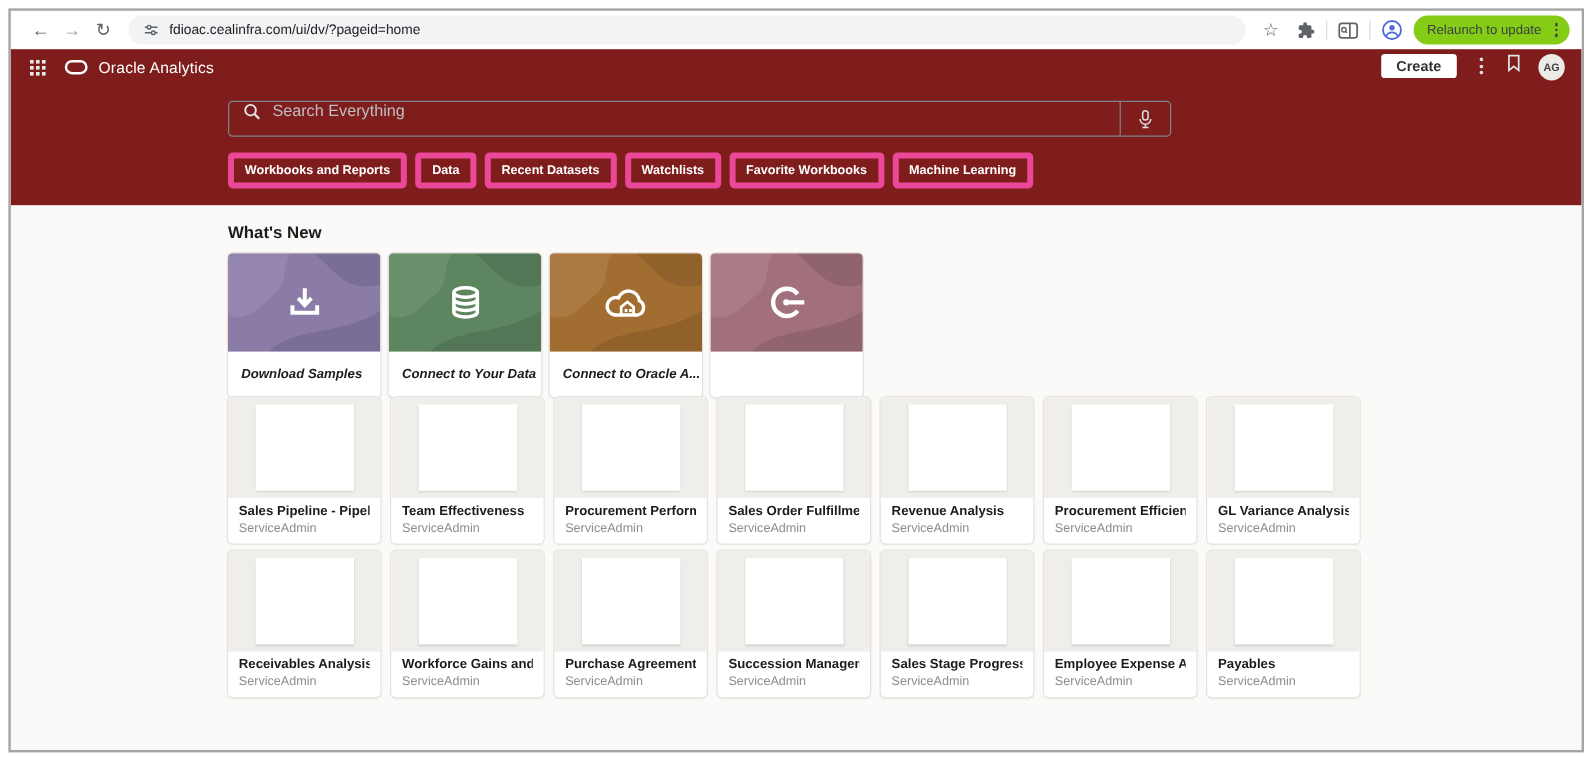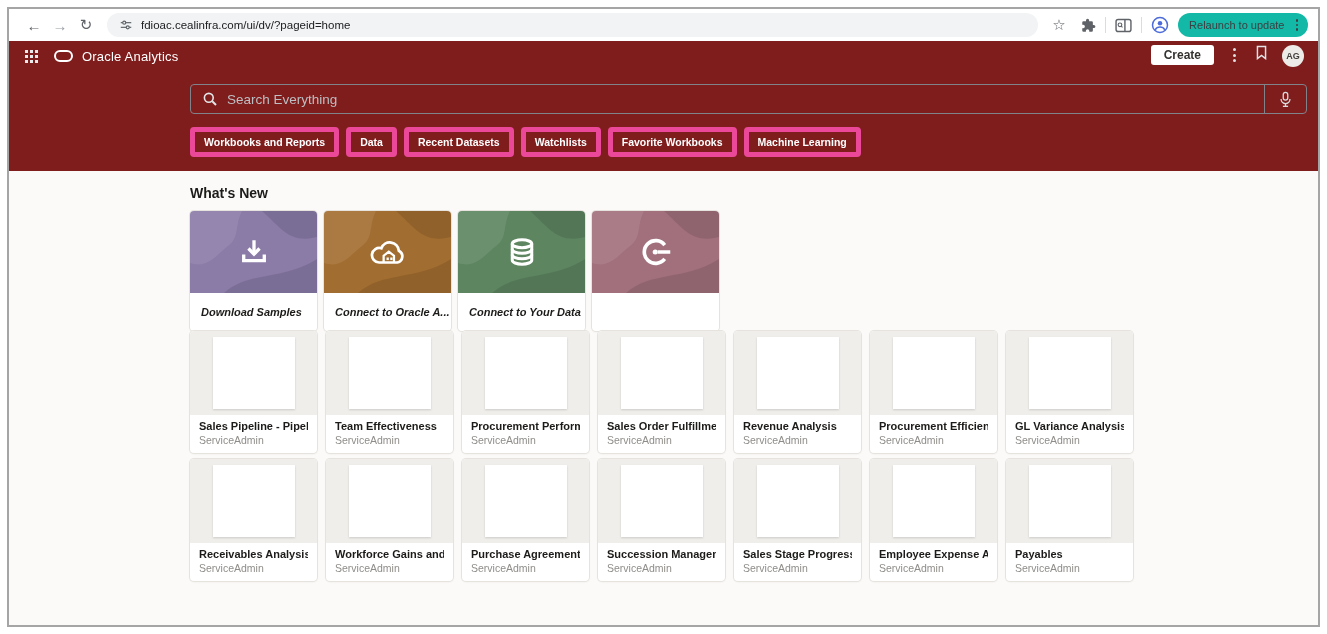--- a/index.html
+++ b/index.html
@@ -7,40 +7,40 @@
   .frame { position:absolute; left:7px; top:7px; width:1313px; height:620px; border:2px solid #a5a5a5; background:#fbfaf8; overflow:hidden; display:flex; flex-direction:column; }
 
   
   .browser-bar { height:32px; background:#ffffff; display:flex; align-items:center; padding:0 10px 0 12px; flex:0 0 auto; }
   .nav-ico { width:26px; height:26px; display:flex; align-items:center; justify-content:center; border-radius:50%; font-size:15px; color:#5f6368; }
   .nav-ico.dim { color:#9aa0a6; }
   .omnibox { flex:1 1 auto; height:24px; background:#f1f3f4; border-radius:13px; margin:0 8px; display:flex; align-items:center; padding:0 12px; gap:8px; min-width:0; }
   .omnibox .url { font-size:11.5px; color:#202124; white-space:nowrap; overflow:hidden; }
   .chrome-right { display:flex; align-items:center; gap:9px; flex:0 0 auto; }
   .vdiv { width:1px; height:16px; background:#dadce0; }
-  .relaunch-pill { background:#14b8a6; border-radius:12px; height:24px; display:flex; align-items:center; padding:0 4px 0 11px; gap:5px; }
+  .relaunch-pill { background:#84cc16; border-radius:12px; height:24px; display:flex; align-items:center; padding:0 4px 0 11px; gap:5px; }
   .relaunch-pill .txt { font-size:11px; color:#3c4043; white-space:nowrap; }
   .kebab-dots { display:flex; flex-direction:column; gap:2px; padding:4px 6px; }
   .kebab-dots i { width:2.5px; height:2.5px; border-radius:50%; background:#3c4043; }
 
   
   .dark-head { background:#7f1d1d; flex:0 0 auto; }
   .appbar { height:30px; display:flex; align-items:center; padding:0 14px 0 16px; }
   .appbar .waffle { display:grid; grid-template-columns:repeat(3,3px); grid-gap:2px; margin-right:16px; cursor:pointer; }
   .appbar .waffle i { width:3px; height:3px; background:#e9eaeb; }
   .o-logo { width:19px; height:12px; border:2.4px solid #fff; border-radius:7px; margin-right:9px; }
   .brand { color:#fff; font-size:13px; letter-spacing:.2px; }
   .appbar-right { margin-left:auto; display:flex; align-items:flex-start; gap:14px;padding-left:40px; }
   .create-btn { background:#fff; color:#33322f; font-size:12px; font-weight:bold; padding:3px 13px; border:none; border-radius:3px; cursor:pointer; }
   .white-kebab { display:flex; flex-direction:column; gap:2.6px; padding:3px 5px; cursor:pointer; }
   .white-kebab i { width:3px; height:3px; border-radius:50%; background:#dfe0e2; }
   .avatar { width:22px; height:22px; border-radius:50%; background:#ecebe8; color:#42403c; font-size:9px; font-weight:bold; display:flex; align-items:center; justify-content:center; cursor:pointer; }
 
   .search-zone { padding:13px 0 14px 181px; }
-  .search-box { width:1117px; height:30px; border:1px solid #80848a; border-radius:4px; display:flex; align-items:center; padding:0 0 0 11px; }
+  .search-box { width:786px; height:30px; border:1px solid #80848a; border-radius:4px; display:flex; align-items:flex-start; padding:0 0 0 11px; }
   .search-box input { flex:1; background:transparent; border:none; outline:none; color:#e8e9ea; font-size:13.5px; margin-left:9px; font-family:"Liberation Sans", sans-serif; }
   .search-box input::placeholder { color:#bcbfc3; opacity:1; }
   .mic-wrap { border-left:1px solid #80848a; align-self:stretch; width:42px; display:flex; align-items:center; justify-content:center; cursor:pointer; }
   .chips { display:flex; gap:7px; margin-top:13px; }
   .chip { border:5px solid #ec4899; border-radius:4px; color:#fff; font-size:10.5px; font-weight:bold; padding:4px 9px; white-space:nowrap; cursor:pointer; }
 
   
   .main { flex:1; padding:14px 0 0 181px; overflow:hidden; }
   .sec-title { font-size:14px; font-weight:bold; color:#1c1b19; }
   .wn-cards { display:flex; gap:7px; margin-top:10px; }
@@ -183,58 +183,58 @@
               <line x1="12" y1="4.5" x2="12" y2="13"></line>
               <path d="M8.5 9.8 12 13.4 15.5 9.8"></path>
               <path d="M5.5 13.5v4h13v-4"></path>
             </svg>
           </div>
         </div>
         <div class="wn-label">Download Samples</div>
       </div>
 
       <div class="wn-card">
+        <div class="wn-banner" style="background-color: rgb(93, 133, 96);">
+          <svg class="patches" viewBox="0 0 127 82" preserveAspectRatio="none">
+            <path d="M0,0 L52,0 C44,16 50,26 38,35 C26,44 18,58 0,52 Z" fill="rgba(255,255,255,0.09)"></path>
+            <path d="M72,0 L127,0 L127,26 C100,33 92,18 72,0 Z" fill="rgba(0,0,0,0.10)"></path>
+            <path d="M34,82 C58,60 92,70 127,48 L127,82 Z" fill="rgba(0,0,0,0.10)"></path>
+          </svg>
+          <div class="ico">
+            <svg width="36" height="38" viewBox="0 0 24 24" fill="none" stroke="#fff" stroke-width="2">
+              <ellipse cx="12" cy="6.5" rx="6.5" ry="2.6"></ellipse>
+              <path d="M5.5 6.5v11c0 1.45 2.9 2.6 6.5 2.6s6.5-1.15 6.5-2.6v-11"></path>
+              <path d="M5.5 10.2c0 1.45 2.9 2.6 6.5 2.6s6.5-1.15 6.5-2.6"></path>
+              <path d="M5.5 13.9c0 1.45 2.9 2.6 6.5 2.6s6.5-1.15 6.5-2.6"></path>
+            </svg>
+          </div>
+        </div>
+        <div class="wn-label">Connect to Your Data</div>
+      </div>
+
+      <div class="wn-card">
         <div class="wn-banner" style="background-color: rgb(162, 109, 48);">
           <svg class="patches" viewBox="0 0 127 82" preserveAspectRatio="none">
             <path d="M0,0 L52,0 C44,16 50,26 38,35 C26,44 18,58 0,52 Z" fill="rgba(255,255,255,0.09)"></path>
             <path d="M72,0 L127,0 L127,26 C100,33 92,18 72,0 Z" fill="rgba(0,0,0,0.10)"></path>
             <path d="M34,82 C58,60 92,70 127,48 L127,82 Z" fill="rgba(0,0,0,0.10)"></path>
           </svg>
           <div class="ico">
             <svg width="42" height="38" viewBox="0 0 26 22" fill="none" stroke="#fff" stroke-width="1.7">
               <path d="M7.5 17.5a4.5 4.5 0 1 1 1.4-8.8 5.6 5.6 0 0 1 10.8 1.5 3.9 3.9 0 0 1-.9 7.3z"></path>
               <path d="M10.3 17.5v-4.2l3.2-2.5 3.2 2.5v4.2" stroke-width="1.4"></path>
               <rect x="12.1" y="14.4" width="1.4" height="1.6" fill="#fff" stroke="none"></rect>
               <rect x="14.4" y="14.4" width="1.4" height="1.6" fill="#fff" stroke="none"></rect>
             </svg>
           </div>
         </div>
         <div class="wn-label">Connect to Oracle A...</div>
       </div>
 
       <div class="wn-card">
-        <div class="wn-banner" style="background-color: rgb(93, 133, 96);">
-          <svg class="patches" viewBox="0 0 127 82" preserveAspectRatio="none">
-            <path d="M0,0 L52,0 C44,16 50,26 38,35 C26,44 18,58 0,52 Z" fill="rgba(255,255,255,0.09)"></path>
-            <path d="M72,0 L127,0 L127,26 C100,33 92,18 72,0 Z" fill="rgba(0,0,0,0.10)"></path>
-            <path d="M34,82 C58,60 92,70 127,48 L127,82 Z" fill="rgba(0,0,0,0.10)"></path>
-          </svg>
-          <div class="ico">
-            <svg width="36" height="38" viewBox="0 0 24 24" fill="none" stroke="#fff" stroke-width="2">
-              <ellipse cx="12" cy="6.5" rx="6.5" ry="2.6"></ellipse>
-              <path d="M5.5 6.5v11c0 1.45 2.9 2.6 6.5 2.6s6.5-1.15 6.5-2.6v-11"></path>
-              <path d="M5.5 10.2c0 1.45 2.9 2.6 6.5 2.6s6.5-1.15 6.5-2.6"></path>
-              <path d="M5.5 13.9c0 1.45 2.9 2.6 6.5 2.6s6.5-1.15 6.5-2.6"></path>
-            </svg>
-          </div>
-        </div>
-        <div class="wn-label">Connect to Your Data</div>
-      </div>
-
-      <div class="wn-card">
         <div class="wn-banner" style="background-color: rgb(161, 112, 124);">
           <svg class="patches" viewBox="0 0 127 82" preserveAspectRatio="none">
             <path d="M0,0 L52,0 C44,16 50,26 38,35 C26,44 18,58 0,52 Z" fill="rgba(255,255,255,0.09)"></path>
             <path d="M72,0 L127,0 L127,26 C100,33 92,18 72,0 Z" fill="rgba(0,0,0,0.10)"></path>
             <path d="M34,82 C58,60 92,70 127,48 L127,82 Z" fill="rgba(0,0,0,0.10)"></path>
           </svg>
           <div class="ico">
             <svg width="38" height="38" viewBox="0 0 24 24" fill="none" stroke="#fff" stroke-width="2.3">
               <path d="M17.5 7.6 A7.2 7.2 0 1 0 17.5 16.4"></path>
               <circle cx="11.5" cy="12" r="1.6" fill="#fff" stroke="none"></circle>

